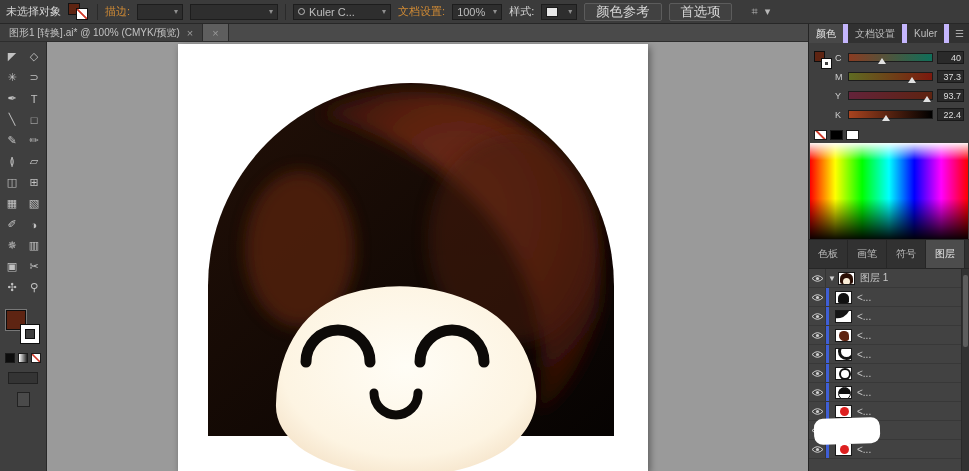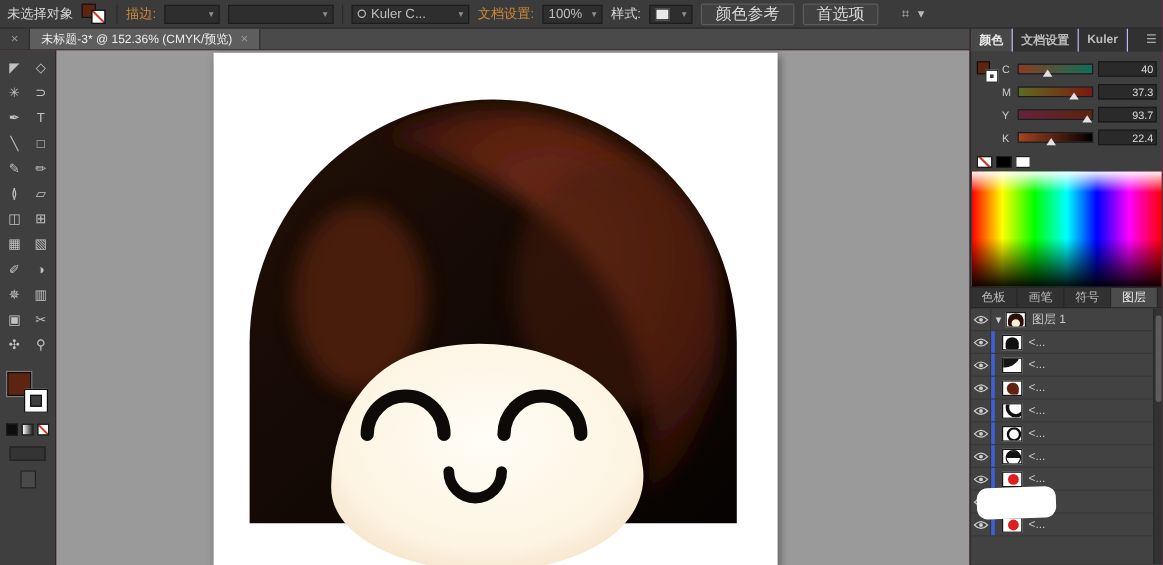--- a/index.html
+++ b/index.html
@@ -53,51 +53,51 @@
   
   .canvas { position:absolute; left:47px; top:42px; width:761px; height:429px; background:#9a9a9a; overflow:hidden; }
   .artboard { position:absolute; left:131px; top:2px; width:470px; height:427px; background:#ffffff;
     box-shadow:2px 3px 7px rgba(0,0,0,.4); }
   .artboard svg { position:absolute; left:0; top:0; }
 
   
   .right-panel { position:absolute; left:808px; top:24px; width:161px; height:447px; background:#3f3f3f;
     border-left:1px solid #242424; }
   .panel-tabs { height:19px; background:#313131; display:flex; align-items:stretch; font-size:10px; color:#bdbdbd; }
-  .ptab { padding:0 7px; display:flex; align-items:center; border-right:1px solid #c4b5fd; white-space:nowrap;font-weight:bold; }
+  .ptab { padding:0 7px; display:flex; align-items:center; border-right:5px solid #c4b5fd; white-space:nowrap; }
   .ptab.active { background:#484848; color:#e8e8e8; }
   .panel-menu { margin-left:auto; padding:0 5px; display:flex; align-items:center; color:#a8a8a8; font-size:10px; }
 
   .color-area { position:relative; height:84px; padding:5px 5px 0 26px; }
   .ca-proxy { position:absolute; left:5px; top:8px; width:19px; height:19px; }
   .ca-fill { position:absolute; left:0; top:0; width:11px; height:11px; background:#5e2412; border:1px solid #0f0f0f; }
   .ca-stroke { position:absolute; left:7px; top:7px; width:11px; height:11px; background:#fff; border:1px solid #0f0f0f; }
   .ca-stroke::after { content:""; position:absolute; inset:3px; background:#3f3f3f; }
   .slider-row { display:flex; align-items:center; gap:4px; height:19px; }
   .ch { width:9px; font-size:9px; color:#cccccc; }
   .track { position:relative; flex:1; height:9px; border:1px solid #1c1c1c; }
   .track-C { background:linear-gradient(to right,#8a3c22,#0f6f5a); }
   .track-M { background:linear-gradient(to right,#5f6b22,#7c190e); }
   .track-Y { background:linear-gradient(to right,#63233a,#5e2310); }
   .track-K { background:linear-gradient(to right,#a8431f,#000000); }
   .marker { position:absolute; bottom:-3px; transform:translateX(-50%); width:0; height:0;
     border-left:4px solid transparent; border-right:4px solid transparent; border-bottom:6px solid #e2e2e2; }
-  .val { width:49px; height:13px; background:#2a2a2a; border:1px solid #191919; color:#dddddd; font-size:9px;
+  .val { width:27px; height:13px; background:#2a2a2a; border:1px solid #191919; color:#dddddd; font-size:9px;
     display:flex; align-items:center; justify-content:flex-end; padding-right:2px; flex:none; }
 
   .swatch-row { display:flex; gap:3px; padding:2px 5px; height:16px; align-items:center; }
   .sw { width:13px; height:10px; border:1px solid #1b1b1b; }
   .sw-none { background:linear-gradient(45deg,#fff 40%,#d03a2a 46%,#d03a2a 54%,#fff 60%); }
   .sw-black { background:#000; }
   .sw-white { background:#fff; }
   .spectrum { height:96px; margin:0 1px;
     background:linear-gradient(to bottom,rgba(255,255,255,.95),rgba(255,255,255,0) 18%,rgba(0,0,0,0) 58%,rgba(0,0,0,.95)),
                linear-gradient(to right,#f00,#ff0 16%,#0f0 33%,#0ff 50%,#00f 66%,#f0f 83%,#f00); }
 
-  .dock-tabs { height:18px; background:#313131; display:flex; font-size:10px; color:#bdbdbd;
+  .dock-tabs { height:30px; background:#313131; display:flex; font-size:10px; color:#bdbdbd;
     border-top:1px solid #262626; border-bottom:1px solid #262626; }
   .dtab { padding:0 9px; display:flex; align-items:center; border-right:1px solid #262626; }
   .dtab.active { background:#4c4c4c; color:#eaeaea; }
 
   .layers { position:relative; height:213px; overflow:hidden; background:#424242; }
   .layers-list { position:absolute; left:0; top:0; right:8px; }
   .layer-header, .layer-row { display:flex; align-items:center; height:19px; border-bottom:1px solid #383838;
     font-size:10px; color:#cfcfcf; }
   .eye { width:17px; align-self:stretch; display:flex; align-items:center; justify-content:center;
     border-right:1px solid #353535; flex:none; }
@@ -165,24 +165,24 @@
       <span class="dd-caret">▾</span>
     </span>
     <button class="cb-btn">颜色参考</button>
     <button class="cb-btn">首选项</button>
     <span class="cb-icon" style="margin-left:12px">⌗</span>
     <span class="cb-icon">▾</span>
   </div>
 
   <div class="tab-bar">
     <div class="doc-tab">
+      <span>图形1 [转换].ai* @ 100% (CMYK/预览)</span>
       <span class="tab-close">×</span>
     </div>
     <div class="doc-tab active">
-      <span>未标题-3* @ 152.36% (CMYK/预览)</span>
       <span class="tab-close">×</span>
     </div>
   </div>
 
   <div class="tool-panel">
     <div class="tool-grid">
         <div class="tool">◤</div>
         <div class="tool">◇</div>
         <div class="tool">✳</div>
         <div class="tool">⊃</div>

